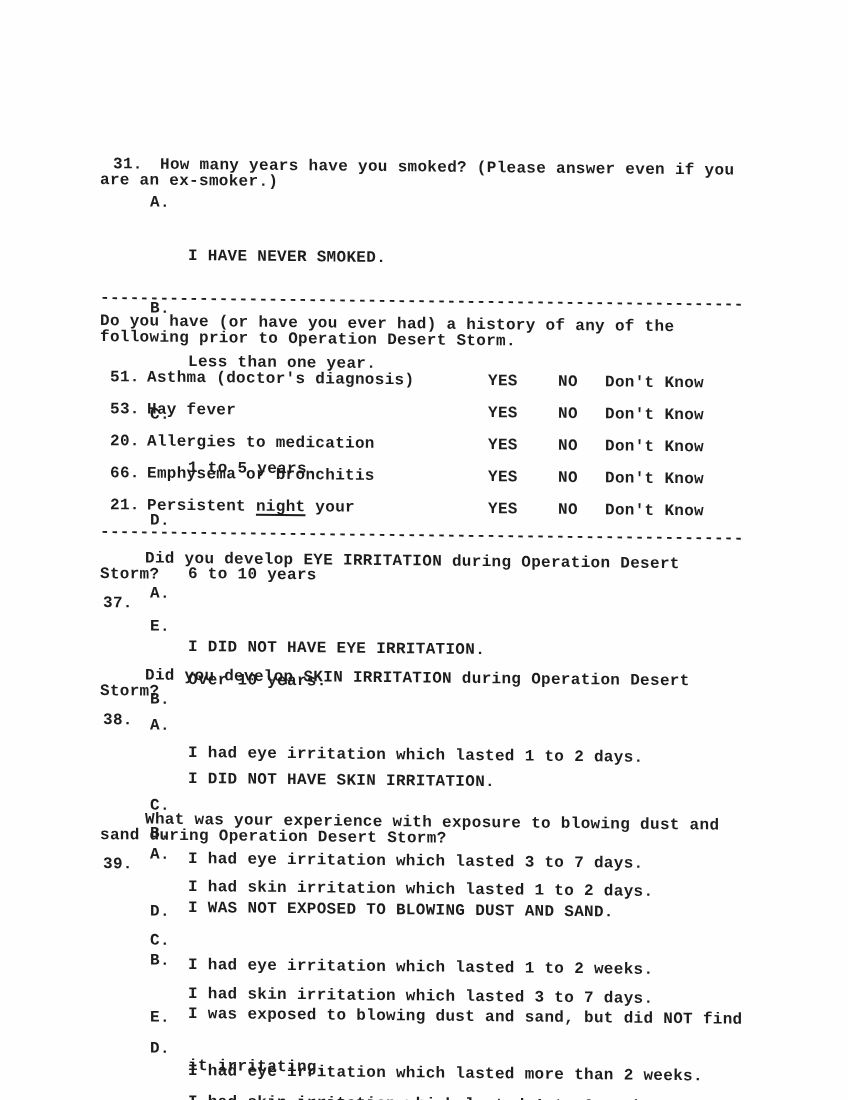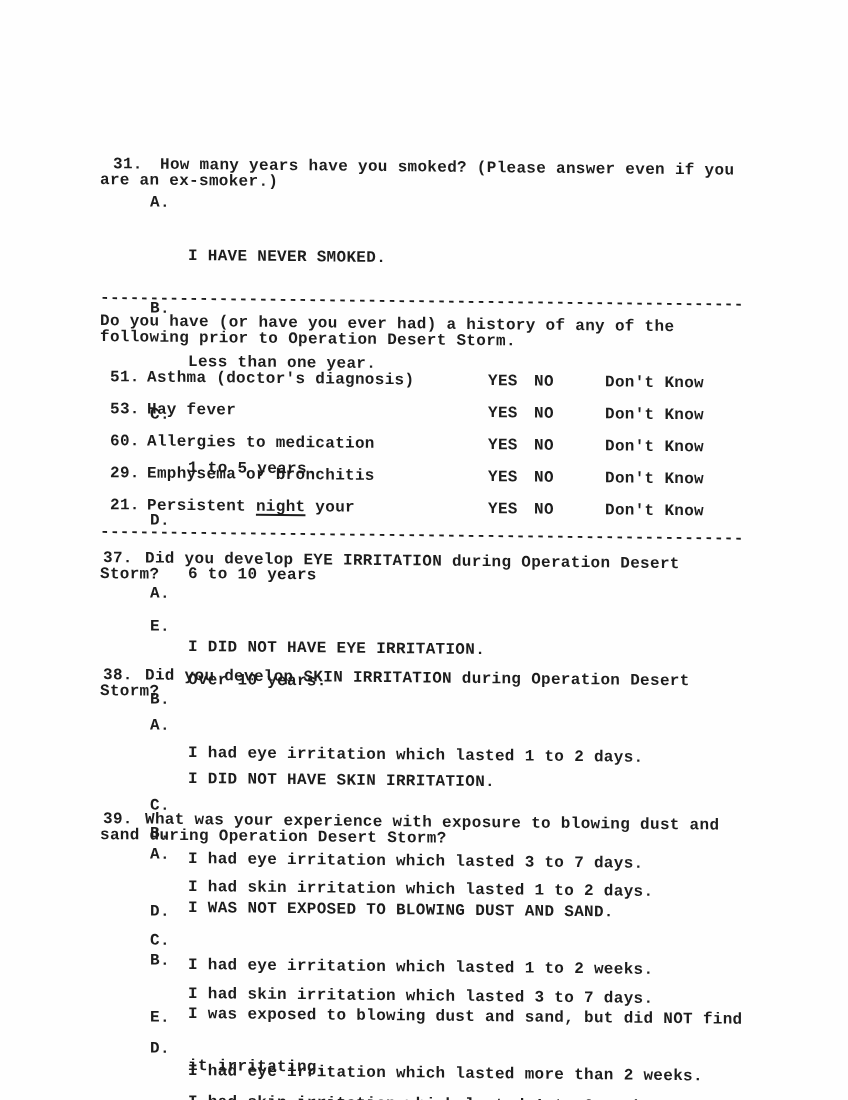--- a/index.html
+++ b/index.html
@@ -6,31 +6,31 @@
   body{width:848px;height:1100px;background:#ffffff;}
   .page{position:relative;width:848px;height:1100px;background:#fefefe;overflow:hidden;
         font-family:"Liberation Mono","DejaVu Sans Mono",monospace;font-weight:700;
         font-size:16px;color:#1d1d1d;letter-spacing:0.3px;padding-left:24px;}
   .content{position:absolute;left:0;top:0;width:100%;height:100%;
            transform:skewY(0.6deg);transform-origin:0 0;}
   .blk{position:absolute;left:100px;}
   .line{position:relative;height:16px;line-height:16px;white-space:pre;}
   .num{position:absolute;top:0;}
   .after-num{position:absolute;top:0;}
-  .n13{left:13px;} .n3{left:3px;} .t60{left:60px;} .t45{left:45px;}
+  .n13{left:13px;} .n3{left:3px;margin-top:45px;} .t60{left:60px;} .t45{left:45px;}
   .opt{position:relative;white-space:pre;}
   .opt .letter{position:absolute;left:50px;top:0;}
   .oline{margin-left:88px;height:var(--lh,16px);line-height:var(--lh,16px);white-space:pre;}
   .divider{position:absolute;left:100px;height:16px;line-height:16px;white-space:pre;overflow:hidden;width:648px;}
   .table{position:absolute;left:100px;width:660px;}
   .trow{position:absolute;left:0;width:100%;height:16px;line-height:16px;white-space:pre;}
   .c-num{position:absolute;left:10px;top:0;}
   .c-text{position:absolute;left:47px;top:0;}
   .c-yes{position:absolute;left:380px;top:0;margin-left:8px;}
-  .c-no{position:absolute;left:434px;top:0;}
+  .c-no{position:absolute;left:458px;top:0;}
   .c-dk{position:absolute;left:505px;top:0;}
   .ul{text-decoration:underline;text-decoration-thickness:2px;text-underline-offset:3px;margin-top:44px;}
 </style>
 </head>
 <body>
 
 <div class="page">
   <div class="content">
 
     <section class="blk" style="top:155px">
@@ -79,28 +79,28 @@
         <span class="c-dk">Don't Know</span>
       </div>
       <div class="trow" style="top:32px">
         <span class="c-num">53.</span>
         <span class="c-text">Hay fever</span>
         <span class="c-yes">YES</span>
         <span class="c-no">NO</span>
         <span class="c-dk">Don't Know</span>
       </div>
       <div class="trow" style="top:64px">
-        <span class="c-num">60.</span>
+        <span class="c-num">20.</span>
         <span class="c-text">Allergies to medication</span>
         <span class="c-yes">YES</span>
         <span class="c-no">NO</span>
         <span class="c-dk">Don't Know</span>
       </div>
       <div class="trow" style="top:96px">
-        <span class="c-num">29.</span>
+        <span class="c-num">66.</span>
         <span class="c-text">Emphysema or bronchitis</span>
         <span class="c-yes">YES</span>
         <span class="c-no">NO</span>
         <span class="c-dk">Don't Know</span>
       </div>
       <div class="trow" style="top:128px">
         <span class="c-num">21.</span>
         <span class="c-text"><span>Persistent </span><span class="ul">night</span><span> your</span></span>
         <span class="c-yes">YES</span>
         <span class="c-no">NO</span>

